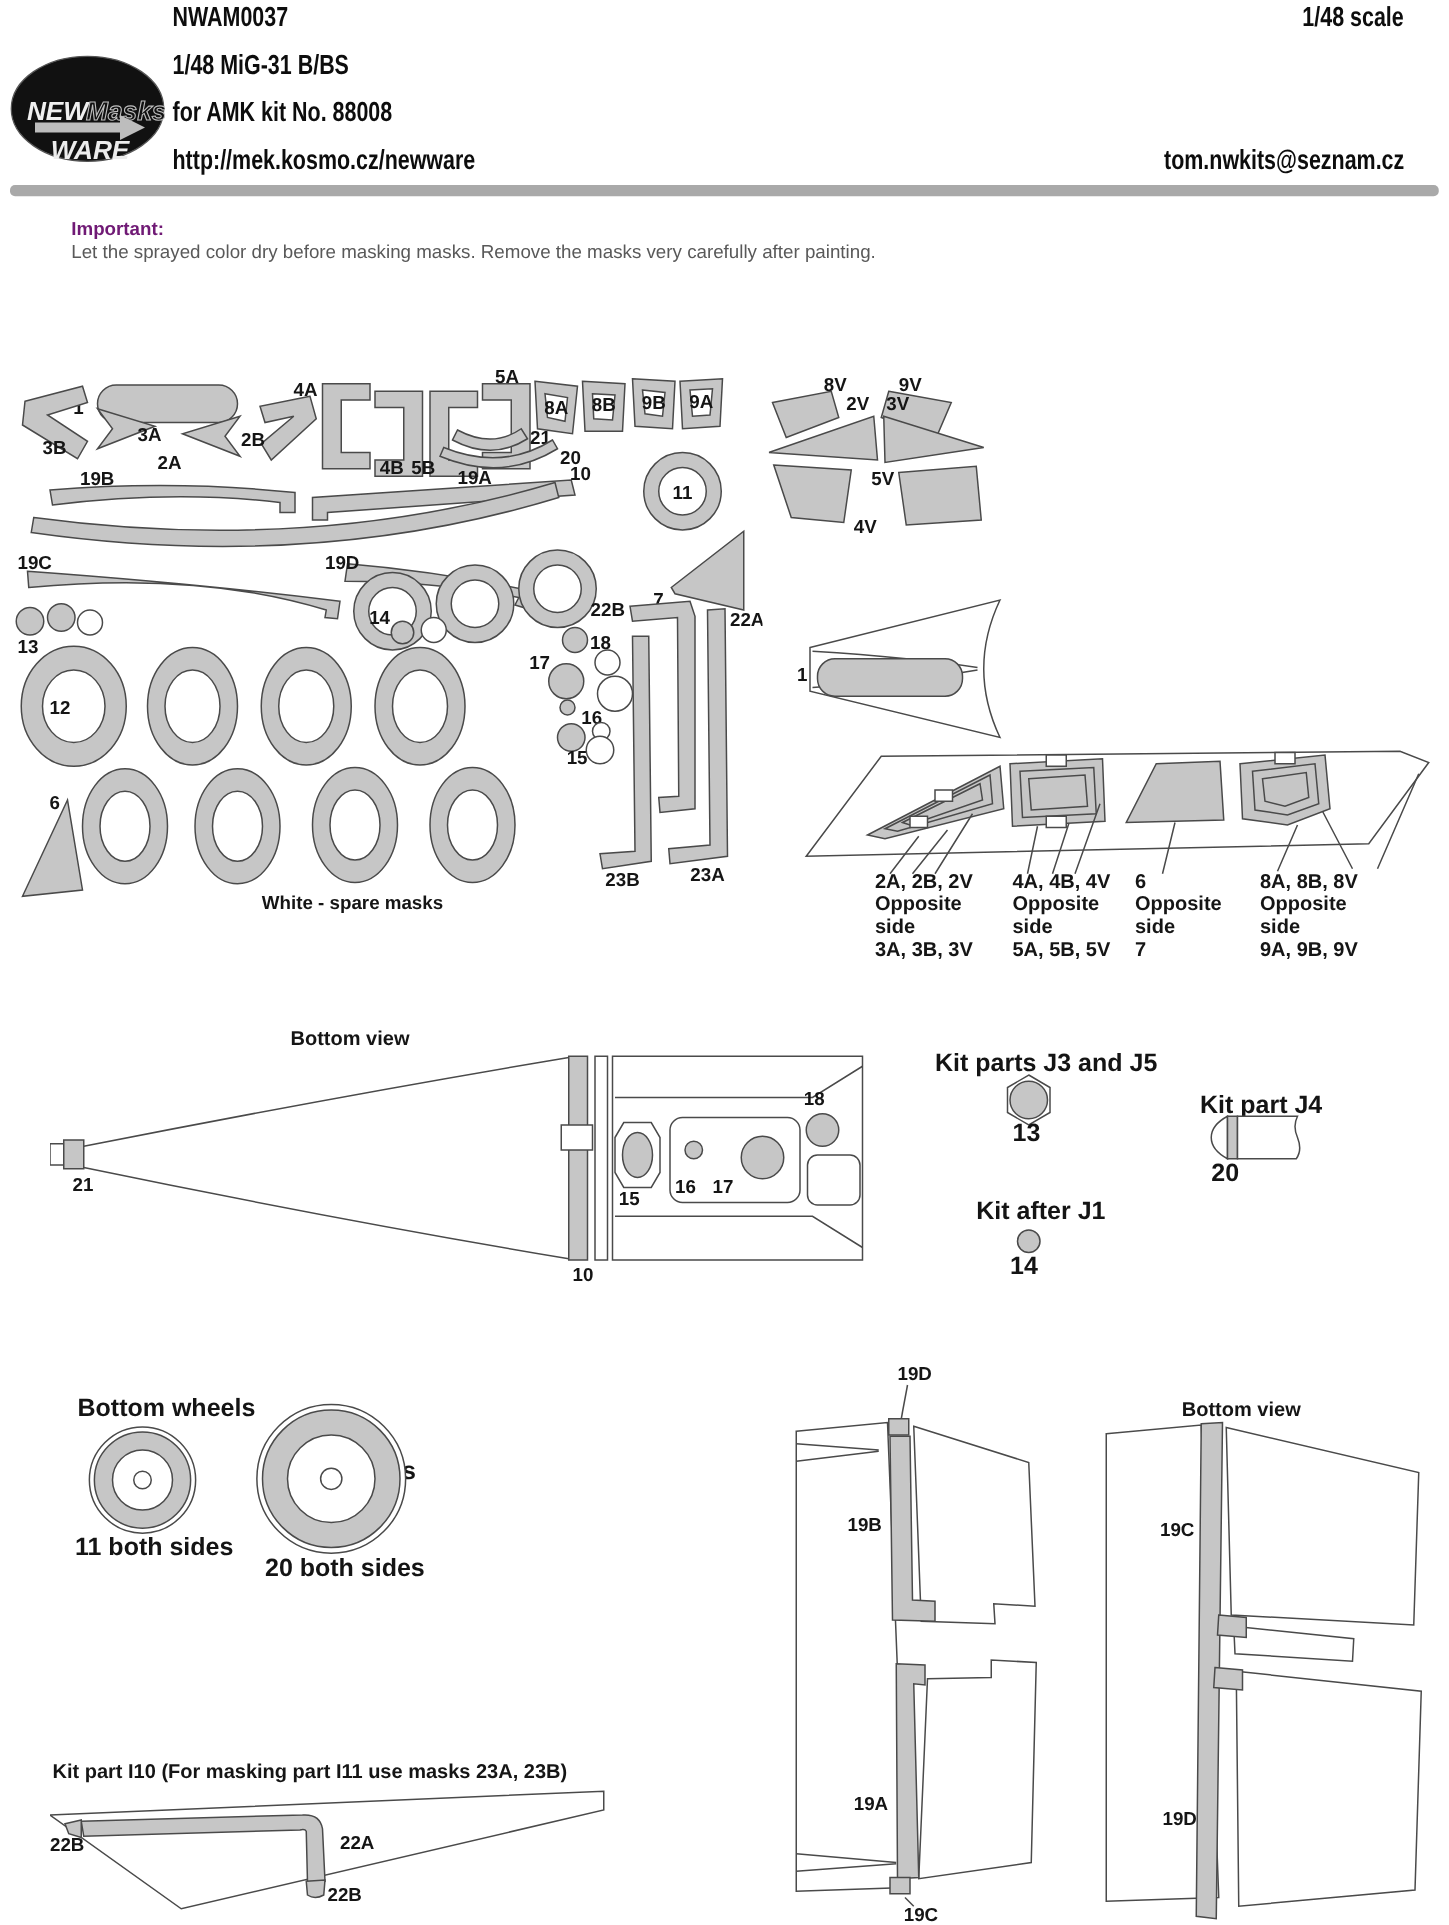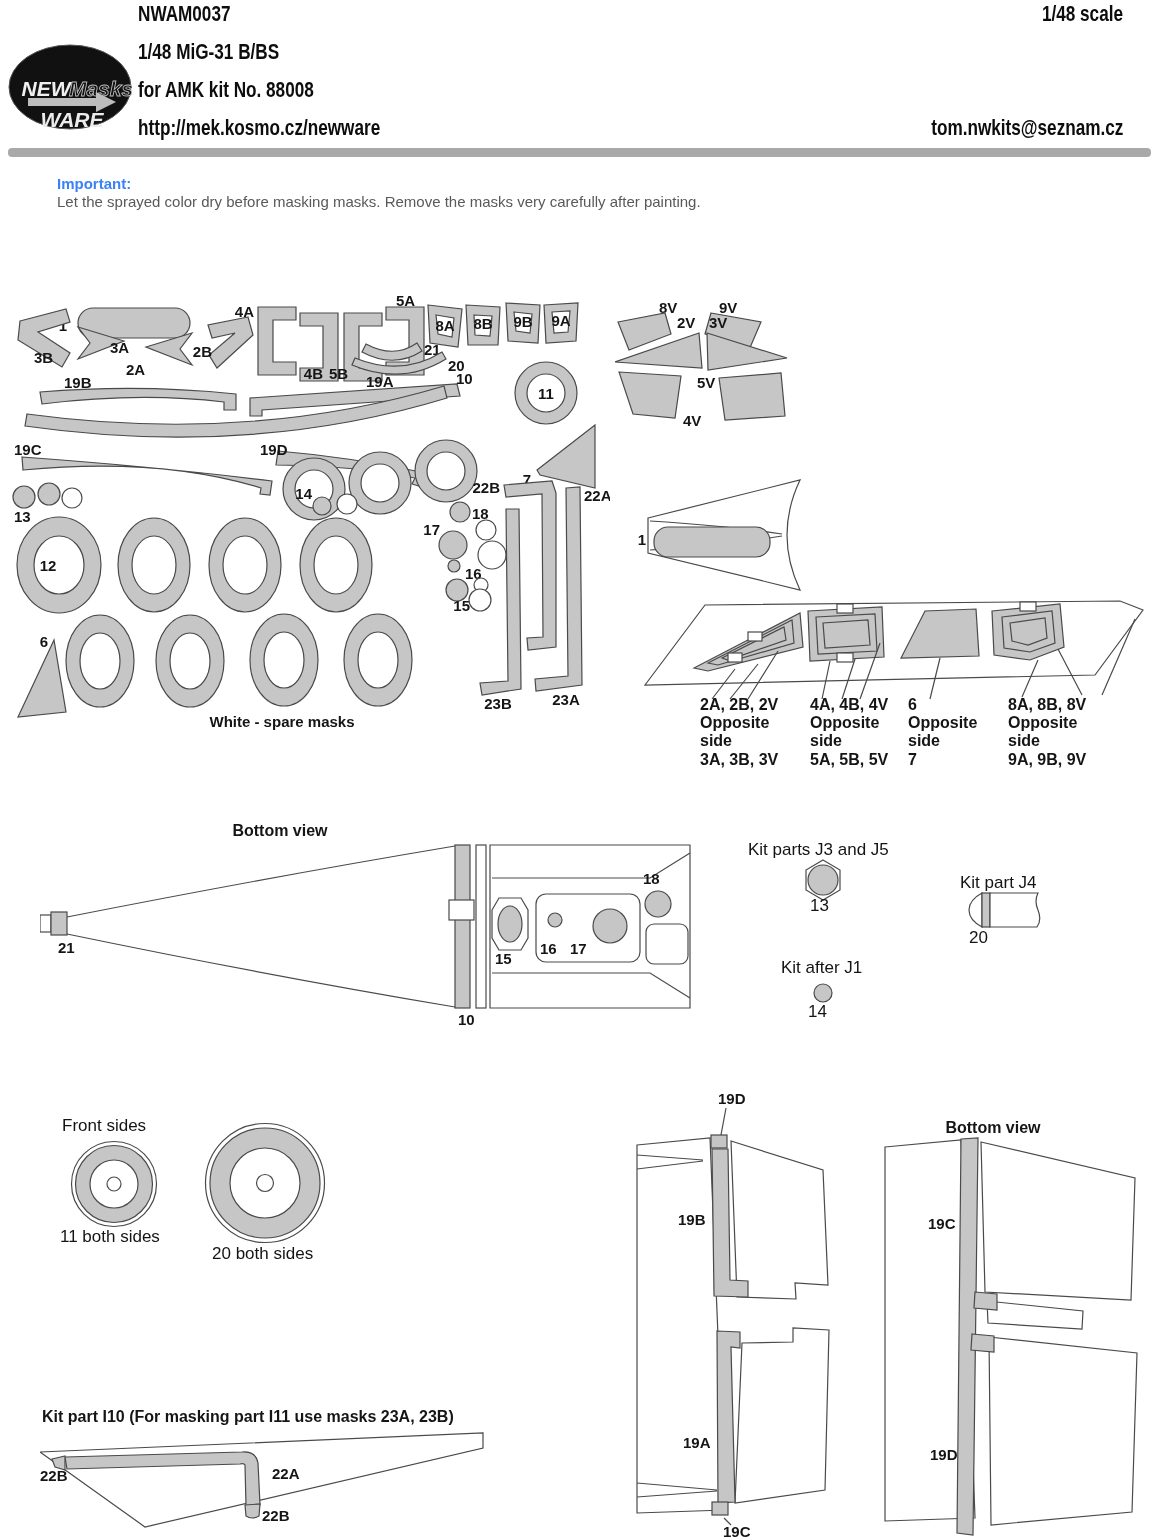--- a/index.html
+++ b/index.html
@@ -4,22 +4,22 @@
 <style>
   html,body{margin:0;padding:0;background:#fff;}
   .page{position:relative;width:1159px;height:1540px;background:#fff;overflow:hidden;
         font-family:"Liberation Sans",sans-serif;color:#151515;}
   .abs{position:absolute;}
   .hdr{font-weight:bold;font-size:22px;white-space:nowrap;transform:scaleX(.78);
        transform-origin:0 50%;letter-spacing:0;color:#0d0d0d;}
   .hdr-r{transform-origin:100% 50%;}
   .divider{position:absolute;left:8px;top:148px;width:1143px;height:9px;background:#a9a9a9;border-radius:4px;}
   .imp{position:absolute;left:57px;top:175px;font-size:15px;line-height:17.5px;color:#595959;}
-  .imp .h{font-weight:bold;color:#3b82f6;}
-  .t16{position:absolute;font-weight:normal;font-size:17px;white-space:nowrap;color:#141414;}
+  .imp .h{font-weight:bold;color:#701a75;}
+  .t16{position:absolute;font-weight:bold;font-size:20px;white-space:nowrap;color:#141414;}
   .mk{fill:#c6c6c6;stroke:#4a4a4a;stroke-width:1.2;}
   .ol{fill:#ffffff;stroke:#4a4a4a;stroke-width:1.2;}
   .ln{fill:none;stroke:#4a4a4a;stroke-width:1.2;}
   text.lb{font:bold 15px "Liberation Sans",sans-serif;fill:#151515;}
   text.lb16{font:bold 16px "Liberation Sans",sans-serif;fill:#151515;}
   text.lg{font:italic bold 21px "Liberation Sans",sans-serif;}
 </style>
 </head>
 <body>
 
@@ -266,21 +266,21 @@
     <path class="ol" d="M24 3 L72 3 Q68 11 72 20 Q76 30 71 37 L24 37 Z"></path>
   </svg>
   <div class="t16" style="left:969px;top:928px">20</div>
 
   <div class="t16" style="left:781px;top:958px">Kit after J1</div>
   <svg class="abs" style="left:812px;top:982px" width="22" height="22" viewBox="0 0 22 22">
     <circle class="mk" cx="11" cy="11" r="9"></circle>
   </svg>
   <div class="t16" style="left:808px;top:1002px">14</div>
 
-  <div class="t16" style="left:62px;top:1116px">Front sides</div>
+  <div class="t16" style="left:62px;top:1116px">Bottom wheels</div>
   <svg class="abs" style="left:70px;top:1140px" width="88" height="88" viewBox="0 0 88 88">
     <circle class="ol" cx="44" cy="44" r="42.5"></circle>
     <circle class="mk" cx="44" cy="44" r="38.5"></circle>
     <circle class="ol" cx="44" cy="44" r="24"></circle>
     <circle class="ln" cx="44" cy="44" r="7"></circle>
   </svg>
   <div class="t16" style="left:60px;top:1227px">11 both sides</div>
 
   <div class="t16" style="left:215px;top:1166px">Main wheels</div>
   <svg class="abs" style="left:204px;top:1122px" width="122" height="122" viewBox="0 0 122 122">

